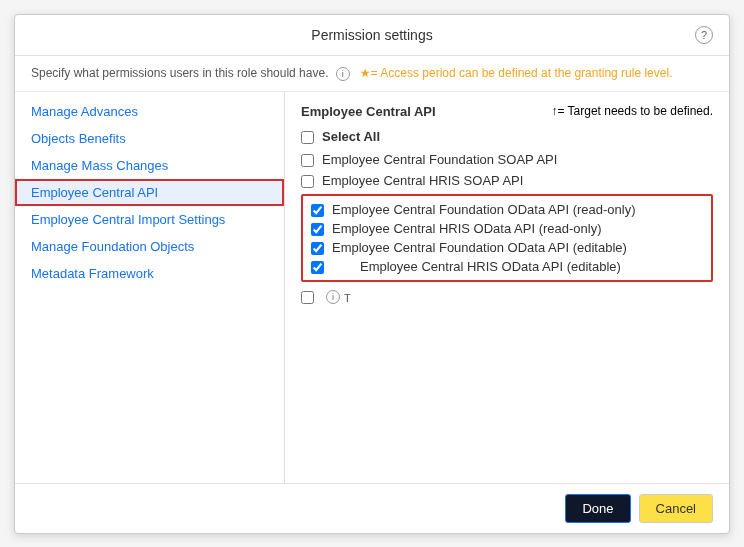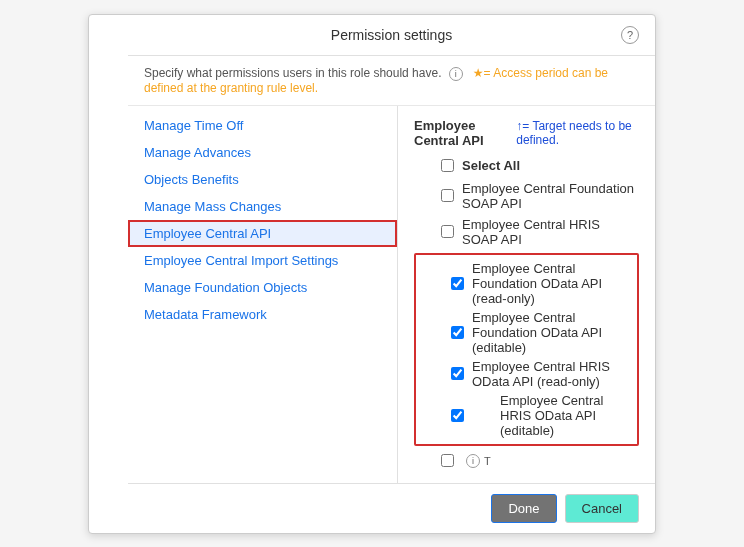--- a/index.html
+++ b/index.html
@@ -10,26 +10,25 @@
       display: flex;
       justify-content: center;
       align-items: center;
       width: 744px;
       height: 547px;
     }
     .dialog {
       background: #fff;
       border: 1px solid #ccc;
       border-radius: 4px;
-      width: 568px;
+      width: 716px;
       height: 520px;
       display: flex;
       flex-direction: column;
       box-shadow: 0 2px 8px rgba(0,0,0,0.15);
-      padding-left: 39px;
     }
     .dialog-header {
       display: flex;
       align-items: center;
       justify-content: center;
       padding: 12px 16px;
       border-bottom: 1px solid #e0e0e0;
       position: relative;
     }
     .dialog-title {
@@ -102,29 +101,28 @@
       align-items: center;
       margin-bottom: 10px;
     }
     .panel-title {
       font-weight: bold;
       font-size: 13px;
       color: #333;
     }
     .target-note {
       font-size: 12px;
-      color: #1d4ed8;
+      color: #000000;
     }
     .checkbox-row {
       display: flex;
-      align-items: center;
+      align-items: flex-end;
       margin-bottom: 6px;
       font-size: 13px;
       color: #333;
-      margin-left: 27px;
     }
     .checkbox-row input[type="checkbox"] {
       margin-right: 8px;
       flex-shrink: 0;
     }
     .select-all-row {
       font-weight: bold;
       margin-bottom: 8px;
     }
     .highlighted-group {
@@ -149,26 +147,26 @@
       gap: 8px;
     }
     .btn {
       padding: 6px 16px;
       border-radius: 3px;
       font-size: 13px;
       cursor: pointer;
       border: 1px solid transparent;
     }
     .btn-primary {
-      background: #737373;
+      background: #0f172a;
       color: #fff;
       border-color: #1a73e8;
     }
     .btn-secondary {
-      background: #5eead4;
+      background: #fde047;
       color: #333;
       border-color: #ccc;
     }
     .info-icon-small {
       display: inline-block;
       width: 14px;
       height: 14px;
       border-radius: 50%;
       border: 1px solid #999;
       font-size: 9px;
@@ -199,21 +197,20 @@
     <div class="info-bar">
       <span>Specify what permissions users in this role should have.</span>
       <span class="info-icon-small">i</span>
       &nbsp;
       <span class="star">★= Access period can be defined at the granting rule level.</span>
     </div>
 
     <div class="main-content">
 
       <div class="sidebar">
-        <div class="sidebar-item">Manage Time Off</div>
         <div class="sidebar-item">Manage Advances</div>
         <div class="sidebar-item">Objects Benefits</div>
         <div class="sidebar-item">Manage Mass Changes</div>
         <div class="sidebar-item active">Employee Central API</div>
         <div class="sidebar-item">Employee Central Import Settings</div>
         <div class="sidebar-item">Manage Foundation Objects</div>
         <div class="sidebar-item">Metadata Framework</div>
       </div>
 
       <div class="content-panel">
@@ -236,25 +233,25 @@
           <span>Employee Central HRIS SOAP API</span>
         </div>
 
         <div class="highlighted-group">
           <div class="checkbox-row">
             <input type="checkbox" checked="" style="">
             <span>Employee Central Foundation OData API (read-only)</span>
           </div>
           <div class="checkbox-row">
             <input type="checkbox" checked="" style="">
+            <span>Employee Central HRIS OData API (read-only)</span>
+          </div>
+          <div class="checkbox-row">
+            <input type="checkbox" checked="" style="">
             <span>Employee Central Foundation OData API (editable)</span>
-          </div>
-          <div class="checkbox-row">
-            <input type="checkbox" checked="" style="">
-            <span>Employee Central HRIS OData API (read-only)</span>
           </div>
           <div class="checkbox-row">
             <input type="checkbox" checked="" style="">
             <span>Employee Central HRIS OData API (editable)</span>
           </div>
         </div>
 
         <div class="checkbox-row">
           <input type="checkbox" style="">
           <span class="info-icon-small">i</span>

